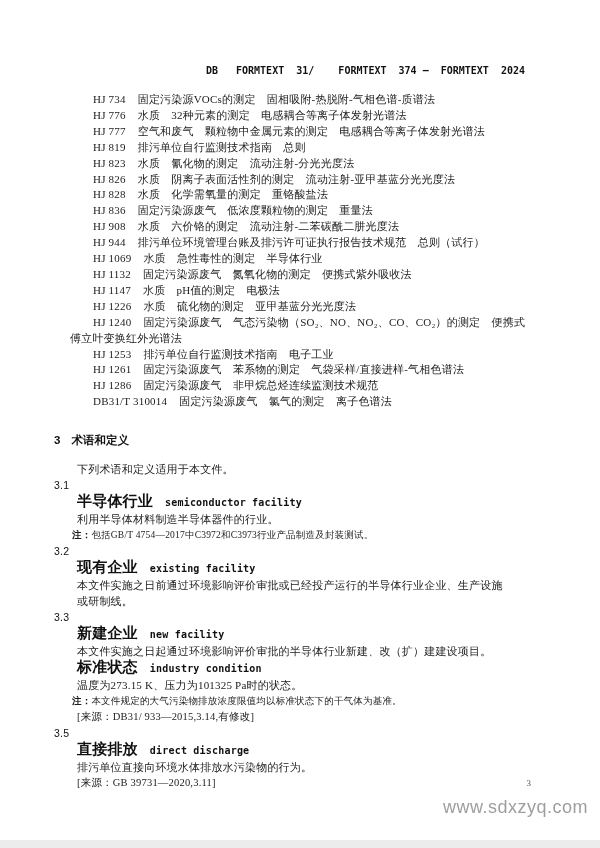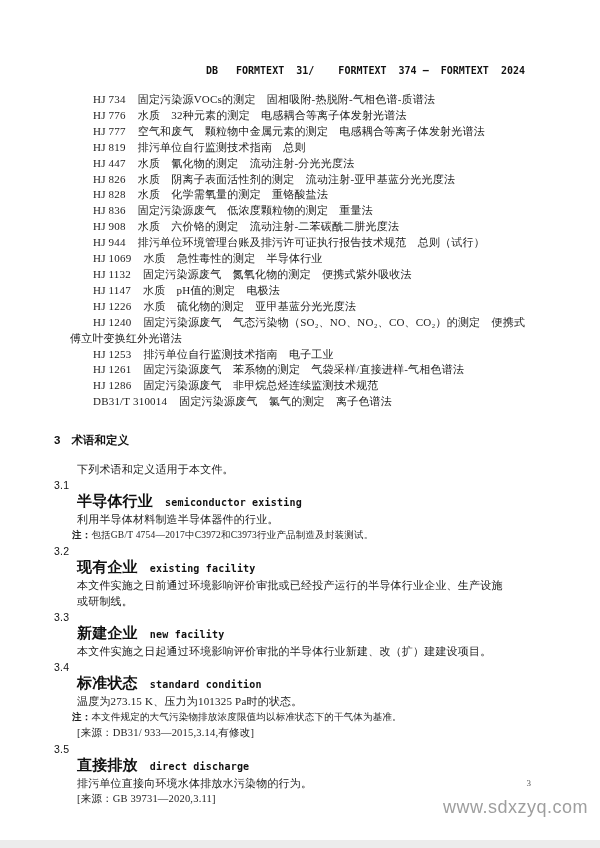--- a/index.html
+++ b/index.html
@@ -79,21 +79,21 @@
 
 <div class="page">
 
   <div class="doc-header">DB   FORMTEXT  31/    FORMTEXT  374 —  FORMTEXT  2024</div>
 
   <div class="refs">
     <p><span class="ref-code">HJ 734</span><span>固定污染源VOCs的测定　固相吸附-热脱附-气相色谱-质谱法</span></p>
     <p><span class="ref-code">HJ 776</span><span>水质　32种元素的测定　电感耦合等离子体发射光谱法</span></p>
     <p><span class="ref-code">HJ 777</span><span>空气和废气　颗粒物中金属元素的测定　电感耦合等离子体发射光谱法</span></p>
     <p><span class="ref-code">HJ 819</span><span>排污单位自行监测技术指南　总则</span></p>
-    <p><span class="ref-code">HJ 447</span><span>水质　氰化物的测定　流动注射-分光光度法</span></p>
+    <p><span class="ref-code">HJ 823</span><span>水质　氰化物的测定　流动注射-分光光度法</span></p>
     <p><span class="ref-code">HJ 826</span><span>水质　阴离子表面活性剂的测定　流动注射-亚甲基蓝分光光度法</span></p>
     <p><span class="ref-code">HJ 828</span><span>水质　化学需氧量的测定　重铬酸盐法</span></p>
     <p><span class="ref-code">HJ 836</span><span>固定污染源废气　低浓度颗粒物的测定　重量法</span></p>
     <p><span class="ref-code">HJ 908</span><span>水质　六价铬的测定　流动注射-二苯碳酰二肼光度法</span></p>
     <p><span class="ref-code">HJ 944</span><span>排污单位环境管理台账及排污许可证执行报告技术规范　总则（试行）</span></p>
     <p><span class="ref-code">HJ 1069</span><span>水质　急性毒性的测定　半导体行业</span></p>
     <p><span class="ref-code">HJ 1132</span><span>固定污染源废气　氮氧化物的测定　便携式紫外吸收法</span></p>
     <p><span class="ref-code">HJ 1147</span><span>水质　pH值的测定　电极法</span></p>
     <p><span class="ref-code">HJ 1226</span><span>水质　硫化物的测定　亚甲基蓝分光光度法</span></p>
     <p><span class="ref-code">HJ 1240</span><span>固定污染源废气　气态污染物（SO₂、NO、NO₂、CO、CO₂）的测定　便携式傅立叶变换红外光谱法</span></p>
@@ -102,40 +102,39 @@
     <p><span class="ref-code">HJ 1286</span><span>固定污染源废气　非甲烷总烃连续监测技术规范</span></p>
     <p><span class="ref-code">DB31/T 310014</span><span>固定污染源废气　氯气的测定　离子色谱法</span></p>
   </div>
 
   <div class="terms-block">
     <p class="sec-title"><span class="sec-num">3</span><span>术语和定义</span></p>
     <p class="intro">下列术语和定义适用于本文件。</p>
 
     <div class="term">
       <p class="t-num">3.1</p>
-      <p class="t-name"><span class="t-zh">半导体行业</span><span class="t-en">semiconductor existing</span></p>
+      <p class="t-name"><span class="t-zh">半导体行业</span><span class="t-en">semiconductor facility</span></p>
       <p class="t-def">利用半导体材料制造半导体器件的行业。</p>
       <p class="t-note"><span class="note-label">注：</span><span>包括GB/T 4754—2017中C3972和C3973行业产品制造及封装测试。</span></p>
     </div>
 
     <div class="term">
       <p class="t-num">3.2</p>
       <p class="t-name"><span class="t-zh">现有企业</span><span class="t-en">existing facility</span></p>
       <p class="t-def">本文件实施之日前通过环境影响评价审批或已经投产运行的半导体行业企业、生产设施或研制线。</p>
     </div>
 
     <div class="term">
       <p class="t-num">3.3</p>
       <p class="t-name"><span class="t-zh">新建企业</span><span class="t-en">new facility</span></p>
       <p class="t-def">本文件实施之日起通过环境影响评价审批的半导体行业新建、改（扩）建建设项目。</p>
     </div>
 
     <div class="term">
-      <p class="t-num">3.4</p>
-      <p class="t-name"><span class="t-zh">标准状态</span><span class="t-en">standard condition</span></p>
+      <p class="t-name"><span class="t-zh">标准状态</span><span class="t-en">industry condition</span></p>
       <p class="t-def">温度为273.15 K、压力为101325 Pa时的状态。</p>
       <p class="t-note"><span class="note-label">注：</span><span>本文件规定的大气污染物排放浓度限值均以标准状态下的干气体为基准。</span></p>
       <p class="t-source">[来源：DB31/ 933—2015,3.14,有修改]</p>
     </div>
 
     <div class="term">
       <p class="t-num">3.5</p>
       <p class="t-name"><span class="t-zh">直接排放</span><span class="t-en">direct discharge</span></p>
       <p class="t-def">排污单位直接向环境水体排放水污染物的行为。</p>
       <p class="t-source">[来源：GB 39731—2020,3.11]</p>

